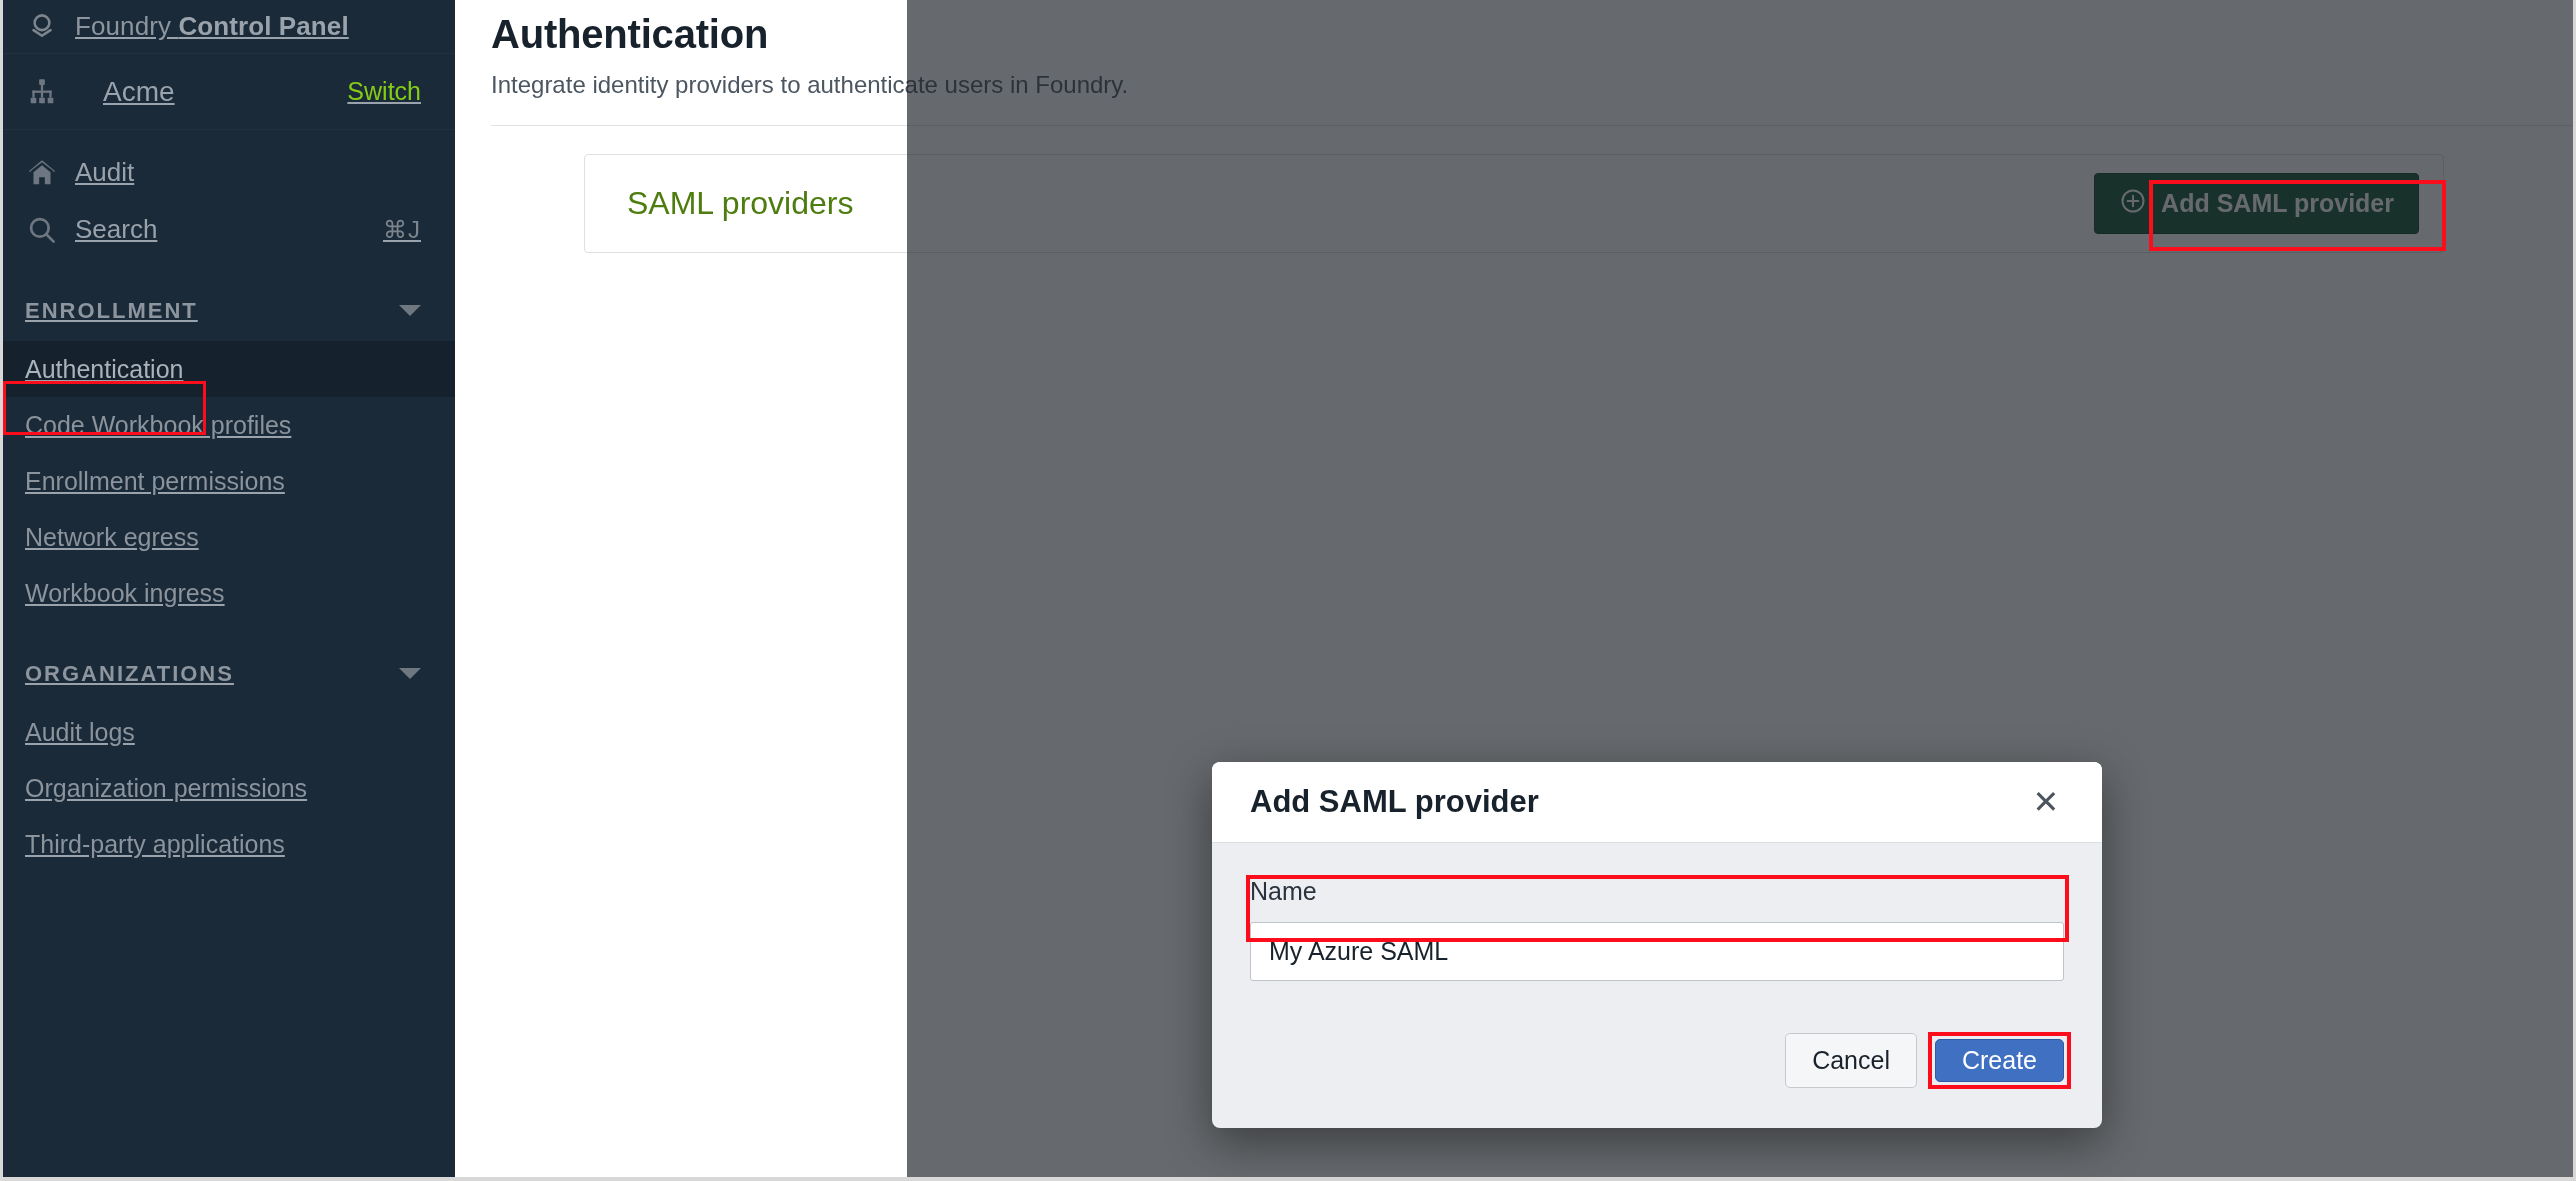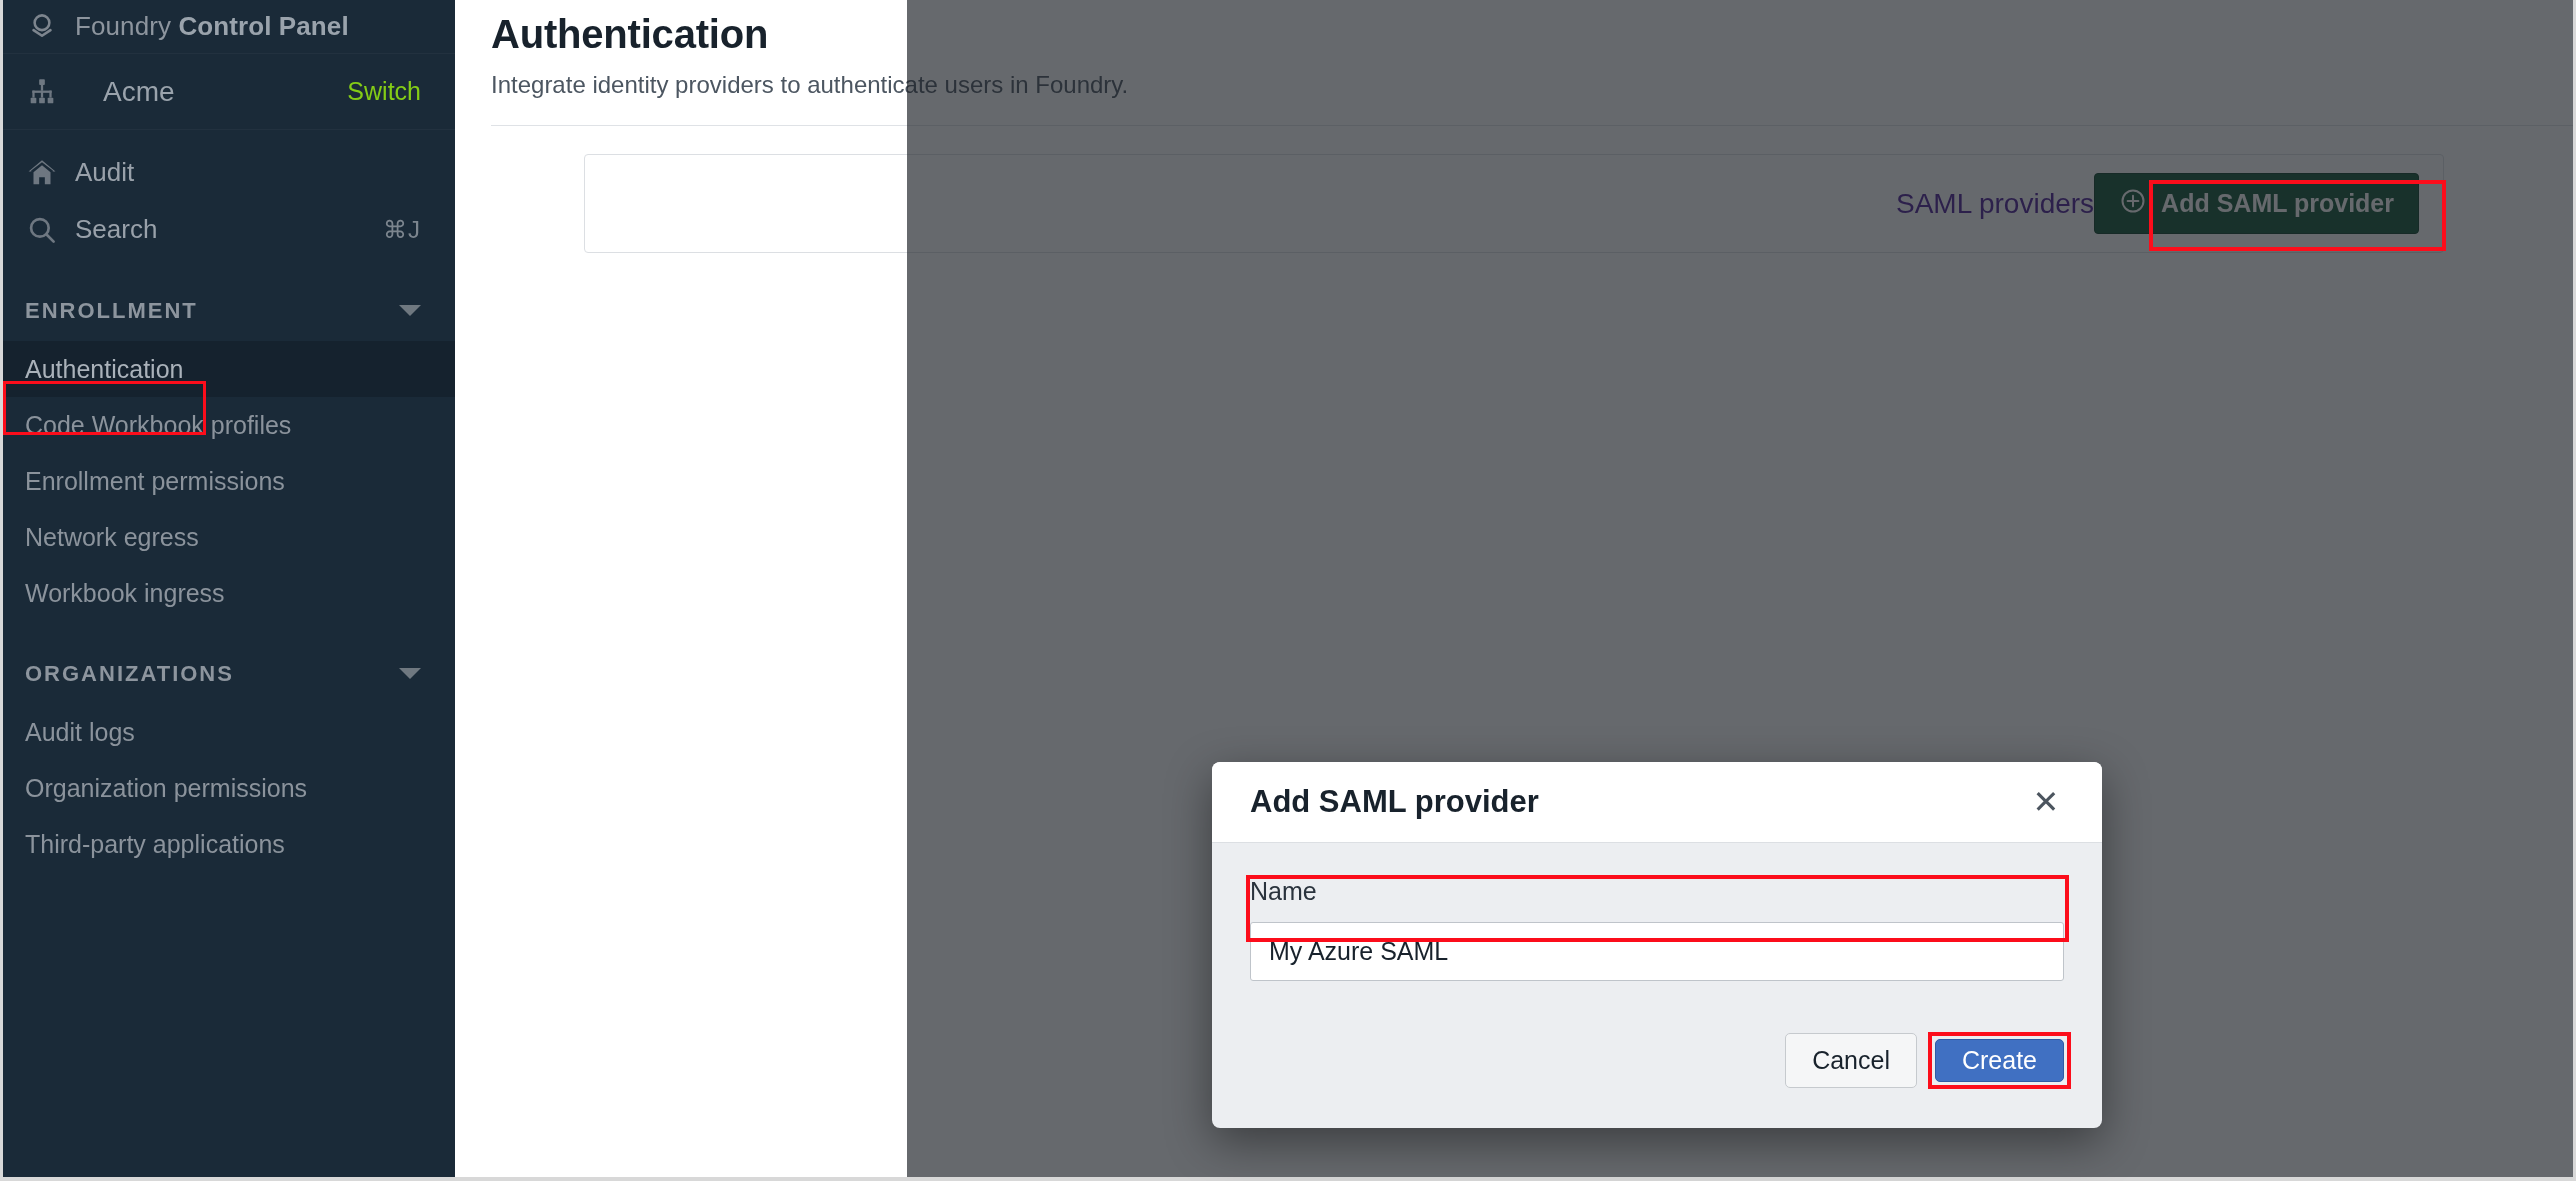--- a/index.html
+++ b/index.html
@@ -23,20 +23,21 @@
   
   #sidebar {
     width: 452px;
     flex: 0 0 452px;
     background: #1a2a38;
     color: #9aa3ac;
     display: flex;
     flex-direction: column;
     position: relative;
     z-index: 5;
+    text-decoration: underline;
   }
 
   .brand {
     height: 53px;
     display: flex;
     align-items: center;
     padding: 0 0 0 22px;
     gap: 16px;
   }
   .brand-text {
@@ -144,21 +145,21 @@
   .content { padding: 28px 129px 0 129px; }
   .card {
     border: 1px solid #dcdfe3;
     border-radius: 4px;
     height: 99px;
     display: flex;
     align-items: center;
     padding: 0 24px 0 42px;
     background: #ffffff;
   }
-  .card-title { flex: 1; font-size: 28px; color: #4c1d95; text-align: right; }
+  .card-title { flex: 1; font-size: 32px; color: #4d7c0f; }
 
   .btn-green {
     background: #0f5132;
     color: #ffffff;
     border: 1px solid #0b3d26;
     border-radius: 4px;
     height: 61px;
     padding: 0 24px;
     display: inline-flex;
     align-items: center;

